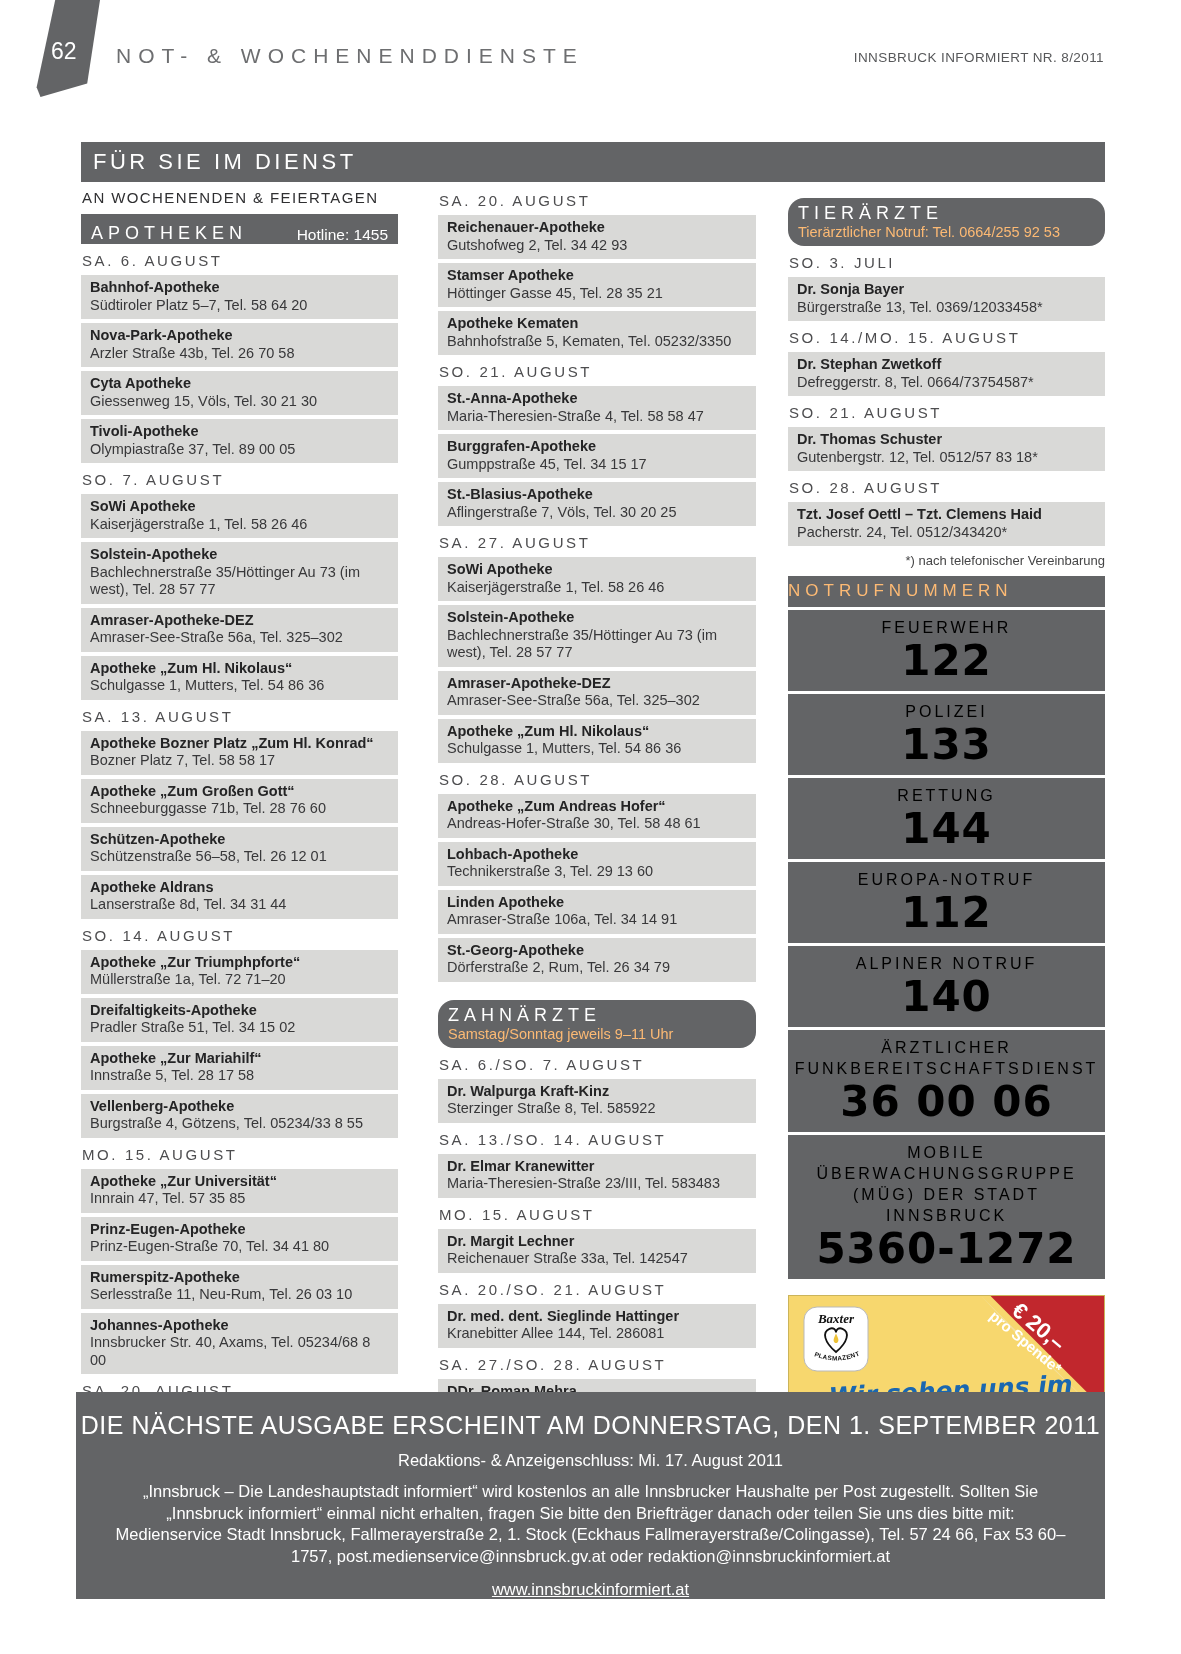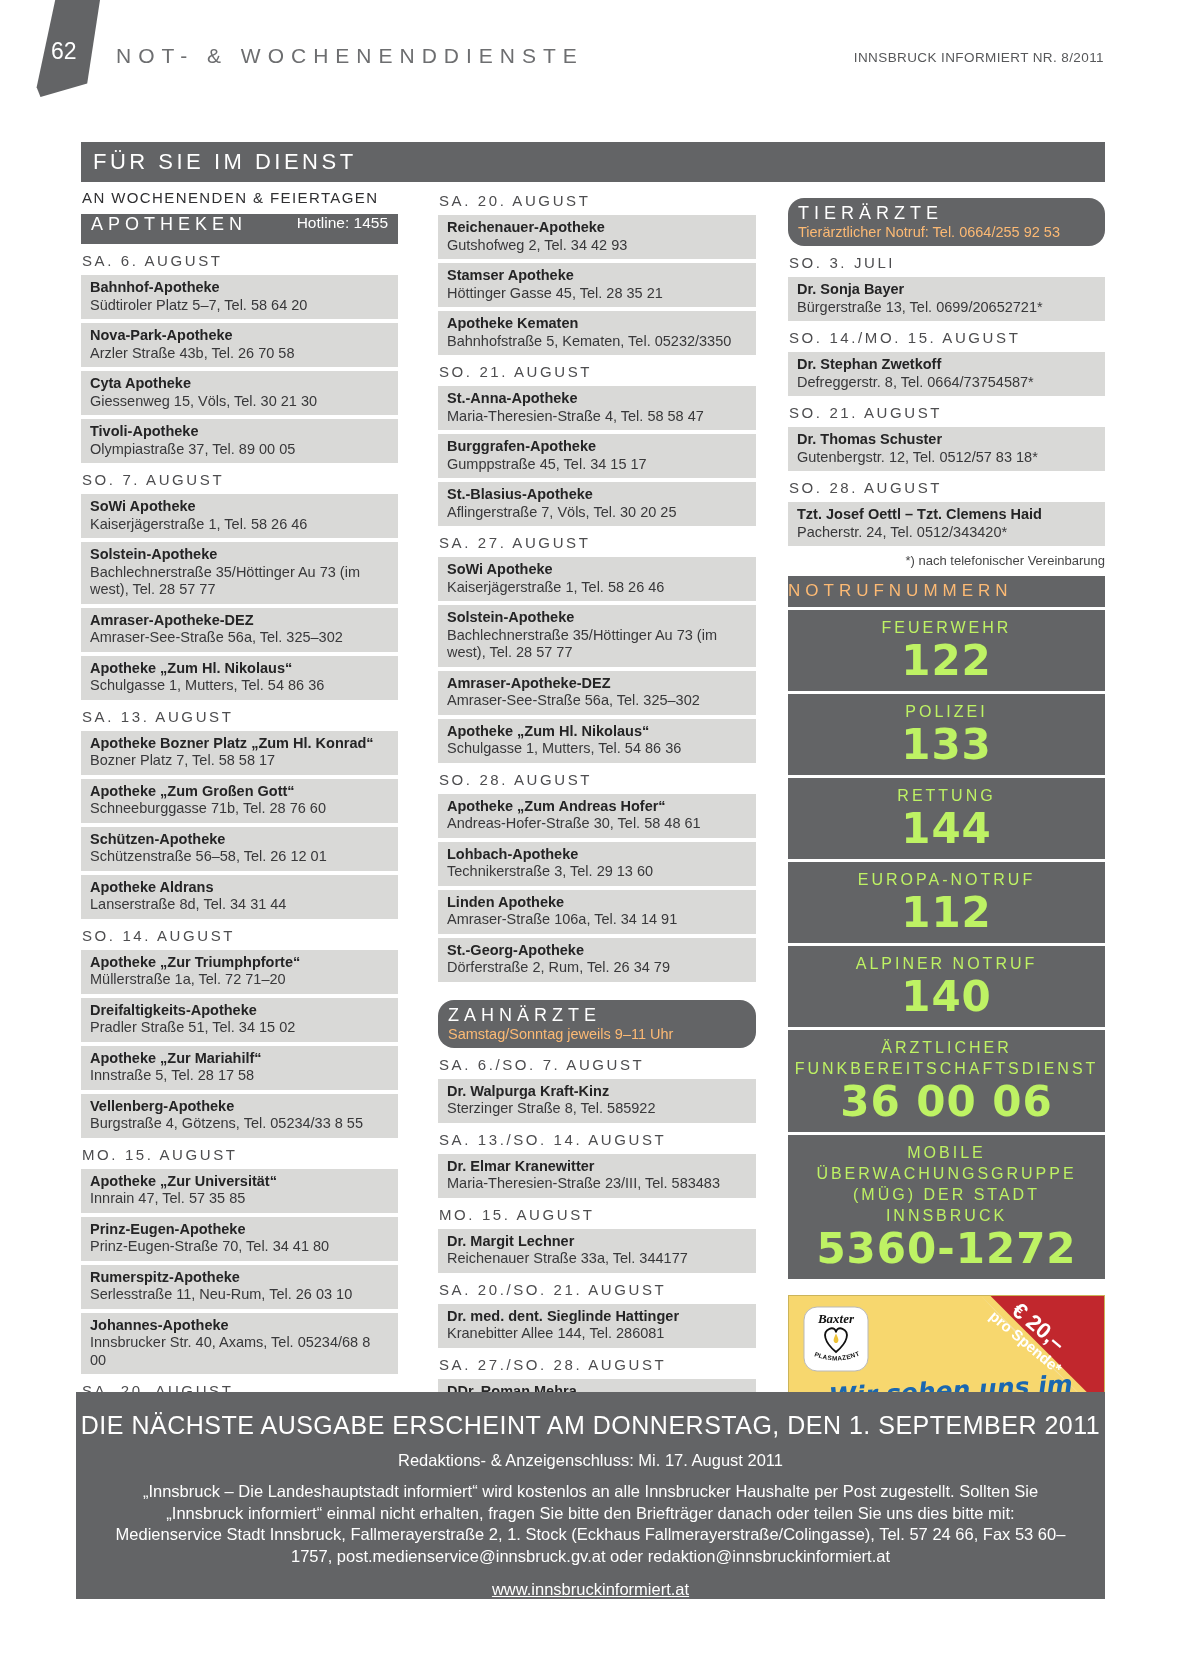--- a/index.html
+++ b/index.html
@@ -15,42 +15,42 @@
 
   
   .main{position:absolute;left:81px;top:142px;width:1024px;}
   .banner{height:40px;background:#636466;color:#fff;font-size:22px;letter-spacing:3.5px;
           line-height:40px;padding-left:12px;box-sizing:border-box;}
   .columns{display:grid;grid-template-columns:317px 40px 318px 32px 317px;margin-top:2px;}
   .col1{grid-column:1;} .col2{grid-column:3;} .col3{grid-column:5;}
 
   .sub-label{font-size:15px;letter-spacing:1.4px;color:#2f2f31;margin:5px 0 8px 1px;white-space:nowrap;}
 
-  .bar{display:flex;justify-content:space-between;align-items:flex-start;background:#636466;color:#fff;
+  .bar{display:flex;justify-content:space-between;align-items:flex-end;background:#636466;color:#fff;
        height:30px;padding:0 10px;}
   .bar-title{font-size:18px;letter-spacing:5px;}
   .bar-hotline{font-size:15.5px;}
 
   .date{font-size:15px;letter-spacing:2.6px;color:#4d4d4f;margin:8px 0 6px 1px;white-space:nowrap;}
   .entry{background:#d9d9d7;padding:4px 9px 5px;margin-bottom:4px;}
   .entry-name{font-weight:bold;font-size:14.5px;color:#242425;line-height:17.5px;}
   .entry-addr{font-size:14.5px;color:#38383a;line-height:17.5px;}
 
   .section-head{background:#636466;color:#fff;padding:5px 10px 6px;margin-top:18px;border-radius:16px;}
   .col3 .section-head{margin-top:14px;}
   .sh-title{font-size:18px;letter-spacing:5px;}
   .sh-sub{font-size:14.5px;color:#fdba74;margin-top:0;}
 
   .footnote{text-align:right;font-size:13px;color:#454546;margin:7px 0 8px;}
 
   
   .notruf{margin-top:8px;}
   .notruf-title{background:#636466;color:#fdba74;text-align:left;font-size:17px;letter-spacing:5px;
                 padding:5px 0 6px;margin-bottom:3px;}
-  .notruf-block{background:#636466;color:#bef264;text-align:center;padding:7px 4px 8px;margin-bottom:3px;}
+  .notruf-block{background:#636466;color:#000000;text-align:center;padding:7px 4px 8px;margin-bottom:3px;}
   .notruf-label{font-size:16px;letter-spacing:3px;line-height:21px;}
   .notruf-number{font-family:"DejaVu Sans",sans-serif;font-weight:bold;font-size:42px;line-height:45px;letter-spacing:1px;}
 
   
   .ad{position:relative;margin-top:16px;height:220px;background:#f7d76e;border:1px solid #cbb45a;
       box-sizing:border-box;overflow:hidden;}
   .ad-curl{position:absolute;inset:0;background:#f3e09a;clip-path:polygon(61% 0,100% 56%,72% 17%);}
   .ad-ribbon{position:absolute;inset:0;background:#c1272d;clip-path:polygon(64% 0,100% 0,100% 52%);}
   .ad-ribbon-text{position:absolute;top:18px;right:-4px;width:150px;transform:rotate(40deg);
                   color:#fff;text-align:center;font-weight:bold;}
@@ -367,21 +367,21 @@
                   </div>
                 </div>
             </div>
 
             <div class="group">
               <div class="date">MO. 15. AUGUST</div>
               <div>
 
                   <div class="entry">
                     <div class="entry-name">Dr. Margit Lechner</div>
-                    <div class="entry-addr">Reichenauer Straße 33a, Tel. 344177</div>
+                    <div class="entry-addr">Reichenauer Straße 33a, Tel. 142547</div>
                   </div>
                 </div>
             </div>
 
             <div class="group">
               <div class="date">SA. 20./SO. 21. AUGUST</div>
               <div>
 
                   <div class="entry">
                     <div class="entry-name">Dr. med. dent. Sieglinde Hattinger</div>
@@ -409,21 +409,21 @@
           <div class="sh-sub">Tierärztlicher Notruf: Tel. 0664/255 92 53</div>
         </div>
         <div>
 
             <div class="group">
               <div class="date">SO. 3. JULI</div>
               <div>
 
                   <div class="entry">
                     <div class="entry-name">Dr. Sonja Bayer</div>
-                    <div class="entry-addr">Bürgerstraße 13, Tel. 0699/20652721*</div>
+                    <div class="entry-addr">Bürgerstraße 13, Tel. 0369/12033458*</div>
                   </div>
                 </div>
             </div>
 
             <div class="group">
               <div class="date">SO. 14./MO. 15. AUGUST</div>
               <div>
 
                   <div class="entry">
                     <div class="entry-name">Dr. Stephan Zwetkoff</div>

